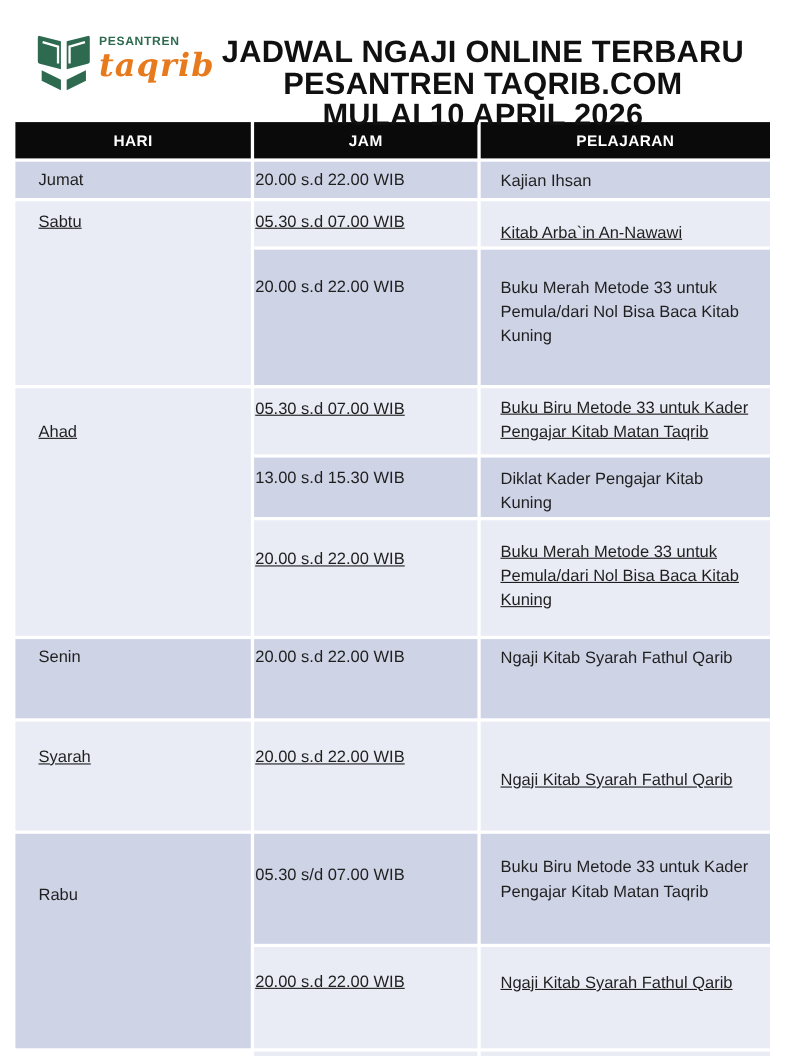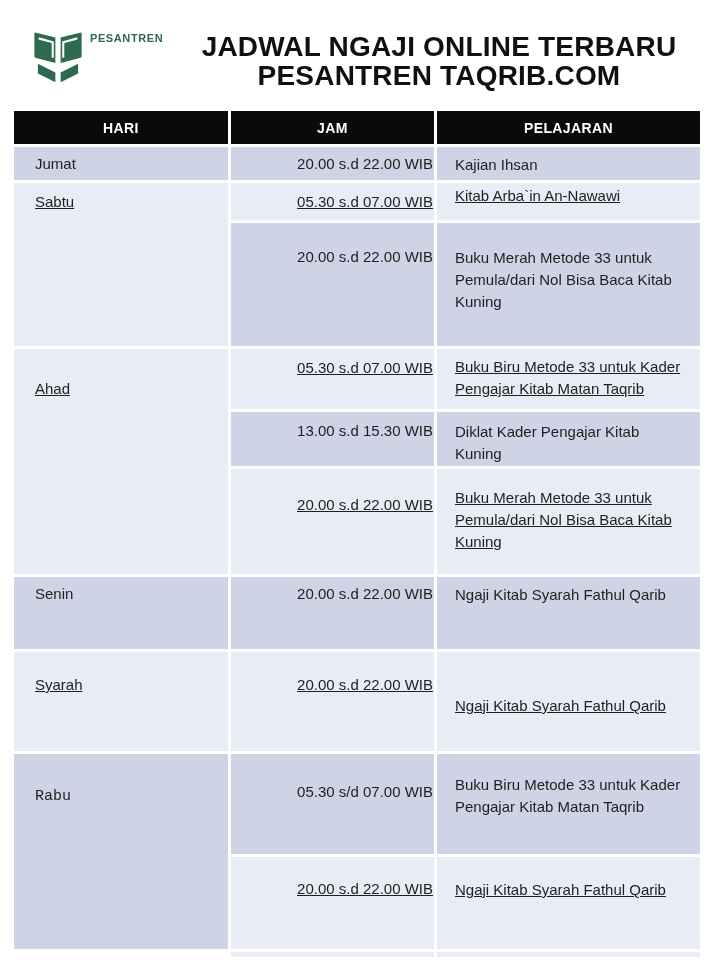--- a/index.html
+++ b/index.html
@@ -36,21 +36,21 @@
   table{
     border-collapse:separate;border-spacing:3px;table-layout:fixed;
     margin:4px 0 0 11px;background:var(--grid);
   }
   th{
     background:var(--header-bg);color:var(--header-text);
     font-size:14px;font-weight:bold;height:33px;letter-spacing:.4px;
   }
   td{vertical-align:top;font-size:15px;line-height:19px;}
   td.day{text-align:left;padding-left:21px;}
-  td.jam{text-align:right;}
+  td.jam{text-align:left;}
   td.pel{text-align:left;line-height:22px;padding-left:18px;padding-right:18px;}
   .dark{background:var(--row-dark);}
   .light{background:var(--row-light);text-decoration:underline;}
   .blank{background:transparent;}
 </style>
 </head>
 <body>
 
 <div class="header">
   <div class="logo">
@@ -61,24 +61,26 @@
         <path d="M9 43 L29 53 L29 64 L9 54 Z"></path>
         <path d="M55 43 L35 53 L35 64 L55 54 Z"></path>
       </g>
       <g stroke="#ffffff" stroke-width="2.4" fill="none">
         <path d="M10 14 L26 18.5 L26 36"></path>
         <path d="M54 14 L38 18.5 L38 36"></path>
       </g>
     </svg>
     <div class="logo-text">
       <span class="brand-top">PESANTREN</span>
+      <span class="brand-script">taqrib</span>
     </div>
   </div>
   <div class="title">
     <div>JADWAL NGAJI ONLINE TERBARU PESANTREN TAQRIB.COM</div>
+    <div>MULAI 10 APRIL 2026</div>
   </div>
 </div>
 
 <table>
   <colgroup>
     <col style="width:214px">
       <col style="width:203px">
       <col style="width:263px">
   </colgroup>
   <thead>
@@ -90,21 +92,21 @@
   </thead>
   <tbody>
       <tr style="height: 33px;">
         <td class="day dark" rowspan="1" style="padding-top: 7px;">Jumat</td>
         <td class="jam dark" style="padding-top: 7px;">20.00 s.d 22.00 WIB</td>
         <td class="pel dark" style="padding-top: 7px;">Kajian Ihsan</td>
       </tr>
       <tr style="height: 37px;">
         <td class="day light" rowspan="2" style="padding-top: 9px;">Sabtu</td>
         <td class="jam light" style="padding-top: 9px;">05.30 s.d 07.00 WIB</td>
-        <td class="pel light" style="padding-top: 2px;">Kitab Arba`in An-Nawawi</td>
+        <td class="pel light" style="padding-top: 18px;">Kitab Arba`in An-Nawawi</td>
       </tr>
       <tr style="height: 123px;">
         <td class="jam dark" style="padding-top: 24px;">20.00 s.d 22.00 WIB</td>
         <td class="pel dark" style="padding-top: 24px;">Buku Merah Metode 33 untuk Pemula/dari Nol Bisa Baca Kitab Kuning</td>
       </tr>
       <tr style="height: 60px;">
         <td class="day light" rowspan="3" style="padding-top: 30px;">Ahad</td>
         <td class="jam light" style="padding-top: 9px;">05.30 s.d 07.00 WIB</td>
         <td class="pel light" style="padding-top: 7px;">Buku Biru Metode 33 untuk Kader Pengajar Kitab Matan Taqrib</td>
       </tr>
@@ -120,21 +122,21 @@
         <td class="day dark" rowspan="1" style="padding-top: 7px;">Senin</td>
         <td class="jam dark" style="padding-top: 7px;">20.00 s.d 22.00 WIB</td>
         <td class="pel dark" style="padding-top: 7px;">Ngaji Kitab Syarah Fathul Qarib</td>
       </tr>
       <tr style="height: 99px;">
         <td class="day light" rowspan="1" style="padding-top: 23px;">Syarah</td>
         <td class="jam light" style="padding-top: 23px;">20.00 s.d 22.00 WIB</td>
         <td class="pel light" style="padding-top: 43px;">Ngaji Kitab Syarah Fathul Qarib</td>
       </tr>
       <tr style="height: 100px;">
-        <td class="day dark" rowspan="2" style="padding-top: 33px; font-family: Liberation Mono, monospace;">Rabu</td>
+        <td class="day dark" rowspan="2" style="padding-top: 46px;">Rabu</td>
         <td class="jam dark" style="padding-top: 28px;">05.30 s/d 07.00 WIB</td>
         <td class="pel dark" style="padding-top: 20px;">Buku Biru Metode 33 untuk Kader Pengajar Kitab Matan Taqrib</td>
       </tr>
       <tr style="height: 92px;">
         <td class="jam light" style="padding-top: 22px;">20.00 s.d 22.00 WIB</td>
         <td class="pel light" style="padding-top: 22px;">Ngaji Kitab Syarah Fathul Qarib</td>
       </tr>
       <tr style="height: 5px;">
         <td class="blank"></td>
         <td class="light"></td>

